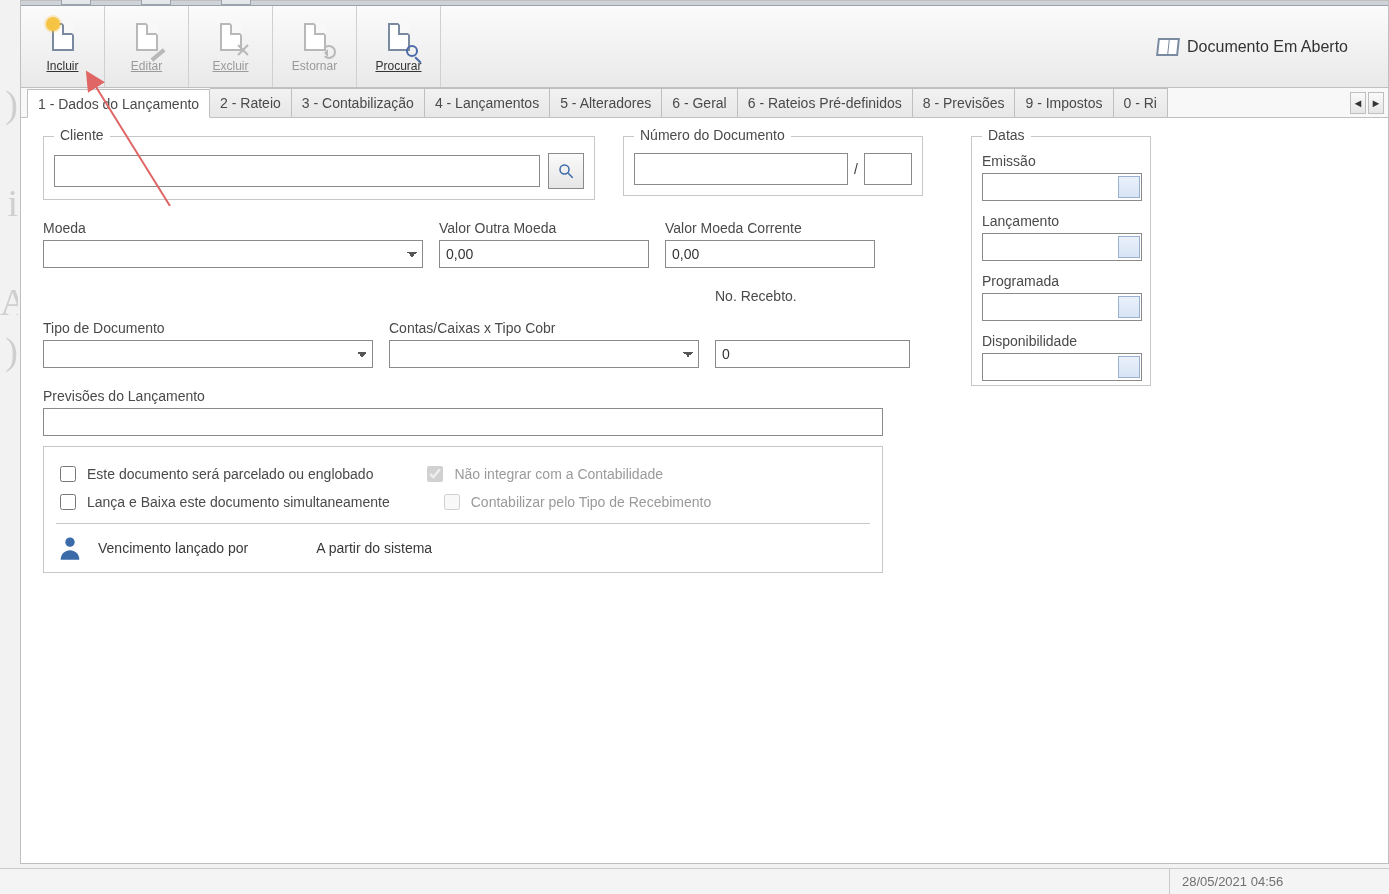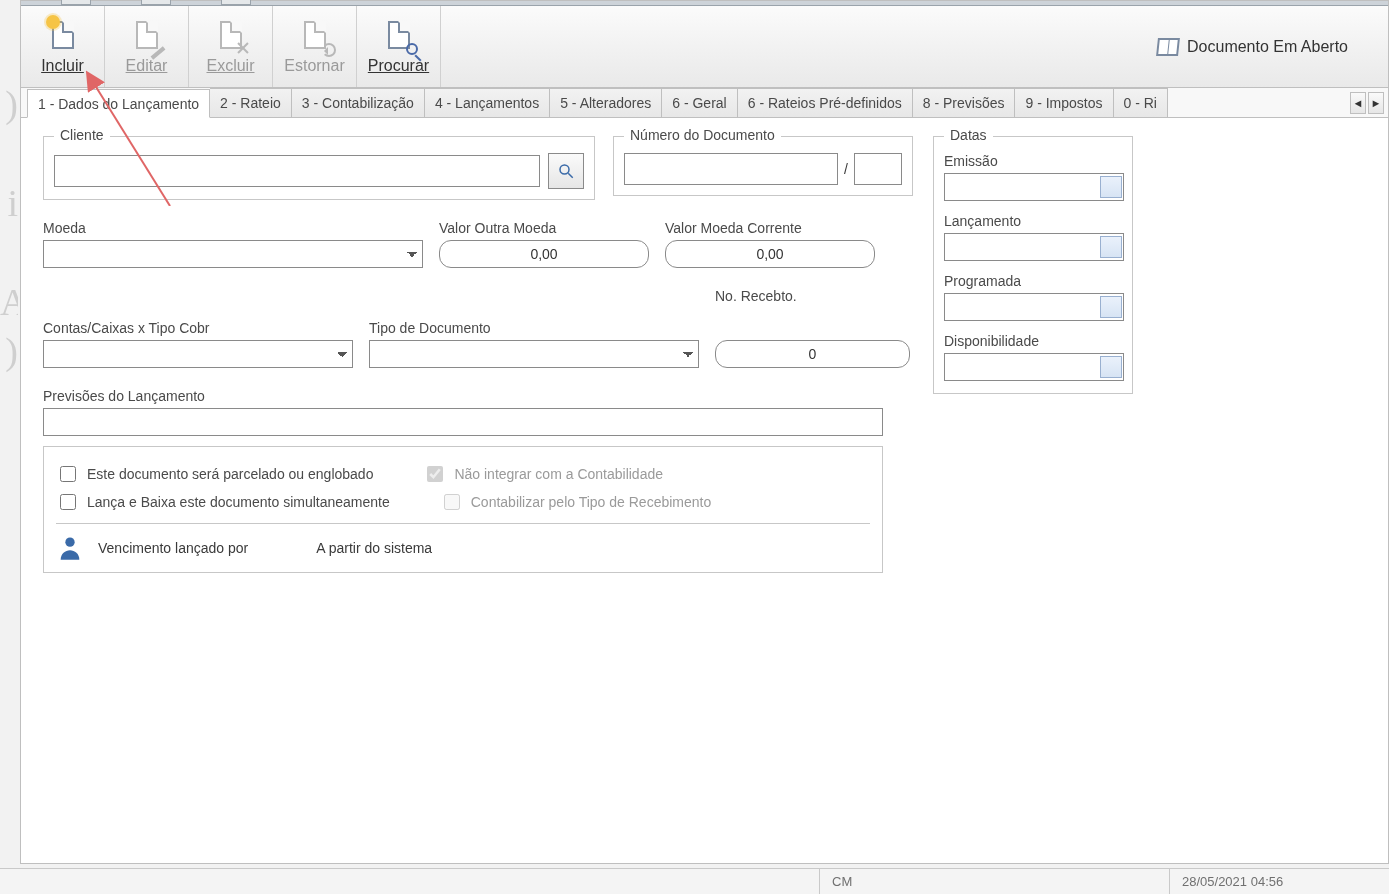--- a/index.html
+++ b/index.html
@@ -51,21 +51,21 @@
     border-right: 1px solid #d0d0d0;
     color: #333;
     position: relative;
     cursor: pointer;
   }
   .tool-btn.disabled { color: #9a9a9a; cursor: default; }
   .tool-btn .ic {
     width: 34px; height: 34px; margin-bottom: 4px;
     position: relative;
   }
-  .tool-btn .lbl { font-size: 16px; }
+  .tool-btn .lbl { font-size: 12px; }
   .tool-btn .lbl .ul { text-decoration: underline; }
   .doc-page {
     width: 22px; height: 28px; background: #fff; border: 2px solid #7a8aa0;
     position: absolute; left: 6px; top: 2px;
   }
   .doc-page.gray { border-color: #b8b8b8; }
   .doc-page::after {
     content: ""; position: absolute; right: -2px; top: -2px;
     border-top: 2px solid transparent; border-right: 2px solid transparent;
     width: 8px; height: 8px; background: #f8f8f8; border-left: 2px solid #7a8aa0; border-bottom: 2px solid #7a8aa0;
@@ -162,31 +162,31 @@
   }
   .groupbox > .legend {
     position: absolute; top: -10px; left: 10px; background: #fff; padding: 0 6px; color: #4a4a4a; font-size: 14px;
   }
   .row { display: flex; align-items: flex-end; gap: 16px; margin-top: 10px; }
   .field { display: flex; flex-direction: column; }
   .field > label { font-size: 14px; color: #4a4a4a; margin-bottom: 4px; }
   input[type="text"], select, .txt {
     height: 28px; border: 1px solid #8a8a8a; background: #fff; padding: 0 6px; font-size: 14px; color:#333;
   }
-  .txt.right { text-align: center; border-radius: 12px; }
+  .txt.right { text-align: left; }
   select { appearance: none; background-image: linear-gradient(45deg, transparent 50%, #555 50%), linear-gradient(-45deg, transparent 50%, #555 50%); background-position: right 10px center, right 5px center; background-size: 5px 5px, 5px 5px; background-repeat: no-repeat; padding-right: 24px;}
   .search-btn {
     width: 36px; height: 36px; border: 1px solid #8a8a8a; background: linear-gradient(#fafafa,#e6e6e6);
     display:flex; align-items:center; justify-content:center; cursor:pointer;
   }
   .search-btn svg { width:18px; height:18px; }
   .main-cols { display:flex; gap: 20px; align-items: flex-start; }
   .left-col { flex: 0 0 870px; display:flex; flex-direction:column; gap:10px; }
   .right-col { flex: 0 0 200px; }
-  .cliente-docnum { display:flex; gap: 18px; align-items:flex-start; }
+  .cliente-docnum { display:flex; gap: 28px; align-items:flex-start; }
   .cliente-box { flex: 0 0 552px; }
   .docnum-box { flex: 0 0 300px; }
   .docnum-inner { display:flex; gap:6px; align-items:center; }
   .chk-row { display:flex; gap: 50px; margin-top: 6px; align-items:center; }
   .chk { display:flex; align-items:center; gap:8px; color:#4a4a4a; }
   .chk input { width:16px; height:16px; }
   .chk.disabled { color:#9a9a9a; }
   .lanc-row {
     display:flex; align-items:center; gap: 14px; margin-top:10px;
     border-top:1px solid #c7c7c7; padding-top:10px;
@@ -327,26 +327,26 @@
             <label>Valor Outra Moeda</label>
             <input type="text" class="txt right" value="0,00" style="">
           </div>
           <div class="field" style="flex:0 0 210px;">
             <label>Valor Moeda Corrente</label>
             <input type="text" class="txt right" value="0,00" style="">
           </div>
         </div>
 
         <div class="row">
+          <div class="field" style="flex:0 0 330px;">
+            <label>Tipo de Documento</label>
+            <select></select>
+          </div>
           <div class="field" style="flex:0 0 310px;">
             <label>Contas/Caixas x Tipo Cobr</label>
-            <select></select>
-          </div>
-          <div class="field" style="flex:0 0 330px;">
-            <label>Tipo de Documento</label>
             <select></select>
           </div>
           <div class="field" style="flex:0 0 160px;gap:32px;">
             <label>No. Recebto.</label>
             <input type="text" class="txt right" value="0" style="">
           </div>
         </div>
 
         <div class="row" style="display:block;">
           <div class="field" style="width:840px;">
@@ -382,21 +382,21 @@
               <path d="M4 22c0-5 4-8 8-8s8 3 8 8" fill="#3a6aa8"></path>
             </svg>
             <span style="font-weight:500;">Vencimento lançado por</span>
             <span style="width:40px;"></span>
             <span>A partir do sistema</span>
           </div>
         </div>
       </div>
 
       <div class="right-col">
-        <div class="groupbox" style="padding-bottom:8px;">
+        <div class="groupbox" style="padding-bottom:0;margin-left:28px;">
           <div class="legend">Datas</div>
 
           <div class="date-field">
             <label>Emissão</label>
             <div class="datebox">
               <input type="text" class="txt" style="width: 160px;" value="">
               <div class="cal"></div>
             </div>
           </div>
           <div class="date-field">
@@ -430,15 +430,14 @@
   <defs>
     <marker id="ah" markerWidth="10" markerHeight="10" refX="8" refY="5" orient="auto">
       <path d="M0,0 L10,5 L0,10 z" fill="#e06666"></path>
     </marker>
   </defs>
   <line x1="90" y1="140" x2="8" y2="8" stroke="#e06666" stroke-width="2" marker-end="url(#ah)"></line>
 </svg>
 
 <div class="status-bar">
   <div class="seg" style="flex:1;"></div>
-  <div class="seg" style="width:320px;">CM</div>
   <div class="seg" style="width:220px;margin-left:30px;">28/05/2021 04:56</div>
 </div>
 
 </body></html>

